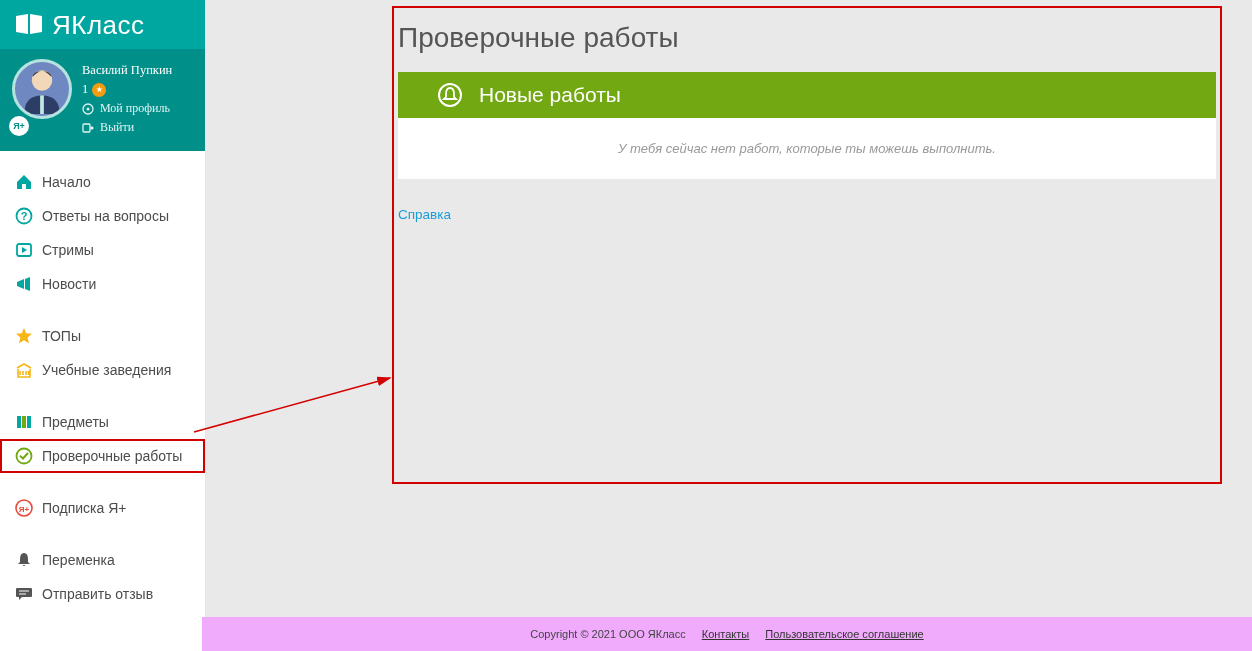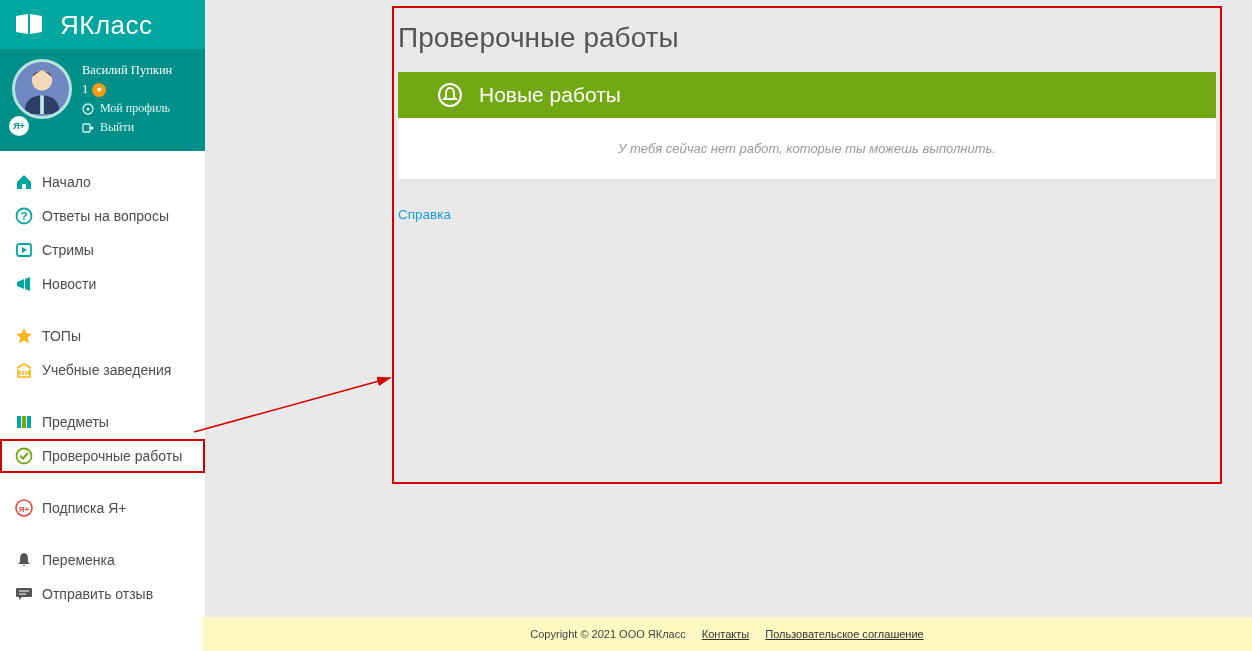--- a/index.html
+++ b/index.html
@@ -22,21 +22,21 @@
     box-shadow: 1px 0 2px rgba(0,0,0,0.15);
   }
   .sidebar-header {
     background: #00a6a0;
     color: #fff;
     padding: 0;
   }
   .logo-row {
     display: flex;
     align-items: center;
-    gap: 16px;
+    gap: 8px;
     padding: 8px 14px 10px 14px;
   }
   .logo-icon svg { display:block; }
   .logo-text {
     font-size: 26px;
     font-weight: 400;
     letter-spacing: 0.5px;
     position: relative;
     top: 2px;
   }
@@ -145,21 +145,21 @@
     position:absolute;
     left: 190px; top: 370px;
     width: 210px; height: 80px;
     pointer-events:none;
   }
 
   .footer {
     position:absolute;
     left: 202px; right:0; bottom:0;
     height: 34px;
-    background:#fef9c3;
+    background:#f0abfc;
     display:flex; align-items:center; justify-content:center;
     gap: 16px;
     font-size:11px;
     color:#444;
   }
   .footer a { color:#333; text-decoration:underline; cursor:pointer;}
 </style>
 </head>
 <body>
 

